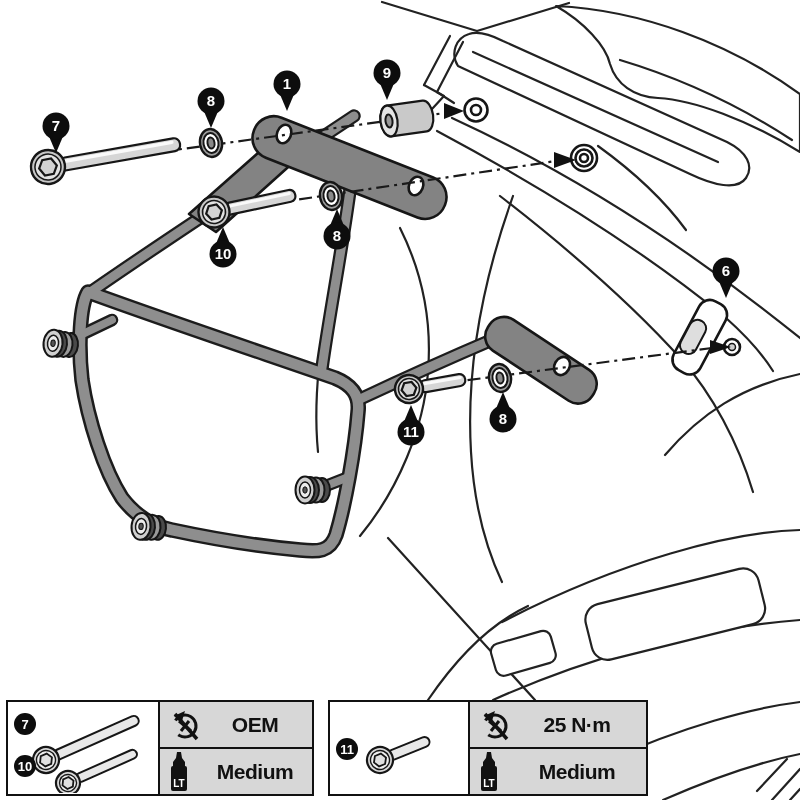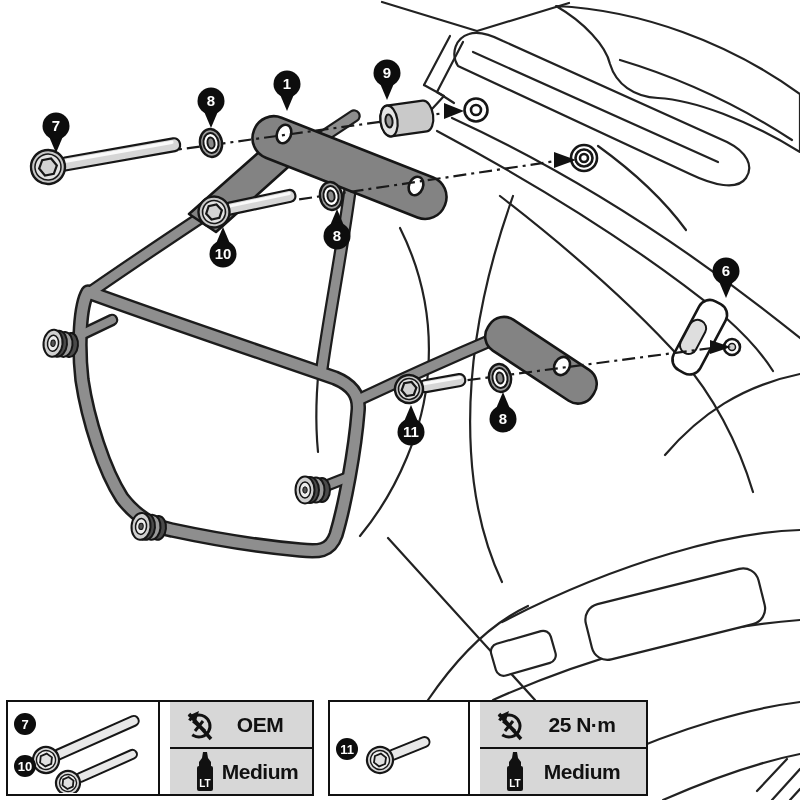--- a/index.html
+++ b/index.html
@@ -29,23 +29,23 @@
   .solid-arrow{fill:#111;stroke:none;}
   .callout-balloon{fill:var(--callout-bg);}
   .callout-num{fill:var(--callout-fg);font:bold 15px "Liberation Sans","DejaVu Sans",sans-serif;text-anchor:middle;}
   .peg e, .peg ellipse{stroke:#151515;}
 
   
   .spec-box{position:absolute;top:700px;height:96px;border:2.5px solid #111;
     background:#fff;display:flex;}
   .parts-cell{position:relative;background:#fff;border-right:2.5px solid #111;}
   .spec-rows{flex:1;display:flex;flex-direction:column;}
-  .spec-row{flex:1;background:var(--panel);display:flex;align-items:center;padding:0 8px;margin-left:10px;}
+  .spec-row{flex:1;background:var(--panel);display:flex;align-items:center;padding:0 8px;}
   .spec-row + .spec-row{border-top:2.5px solid #111;}
-  .spec-icon{flex:0 0 38px;display:flex;align-items:center;justify-content:flex-end;}
+  .spec-icon{flex:0 0 38px;display:flex;align-items:center;justify-content:flex-start;}
   .spec-value{flex:1;text-align:center;font-weight:bold;font-size:21px;color:#111;
     letter-spacing:-0.5px;white-space:nowrap;}
   .pnum{font:bold 13px "Liberation Sans","DejaVu Sans",sans-serif;fill:#fff;text-anchor:middle;}
 </style>
 </head>
 <body>
 
 <div id="stage">
 
 <svg id="diagram" width="800" height="800" viewBox="0 0 800 800">

